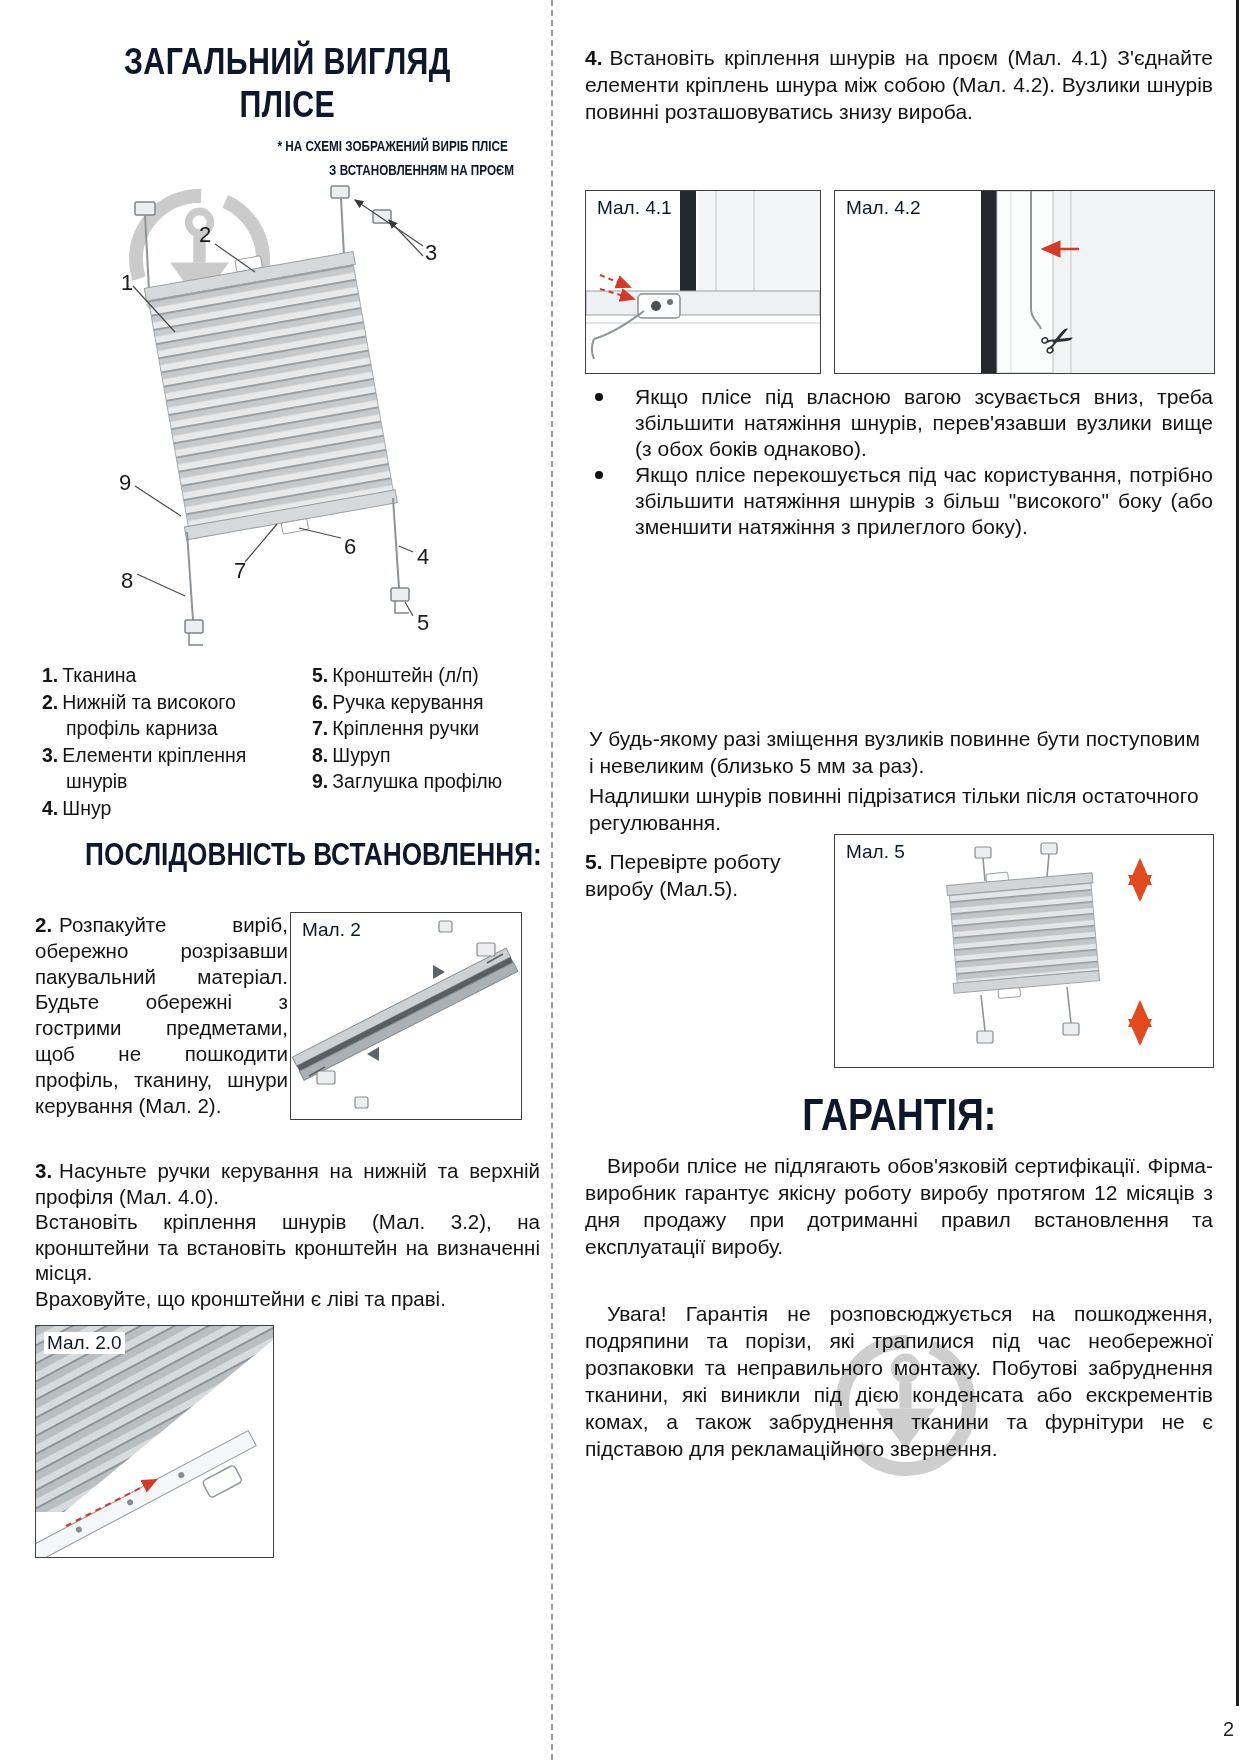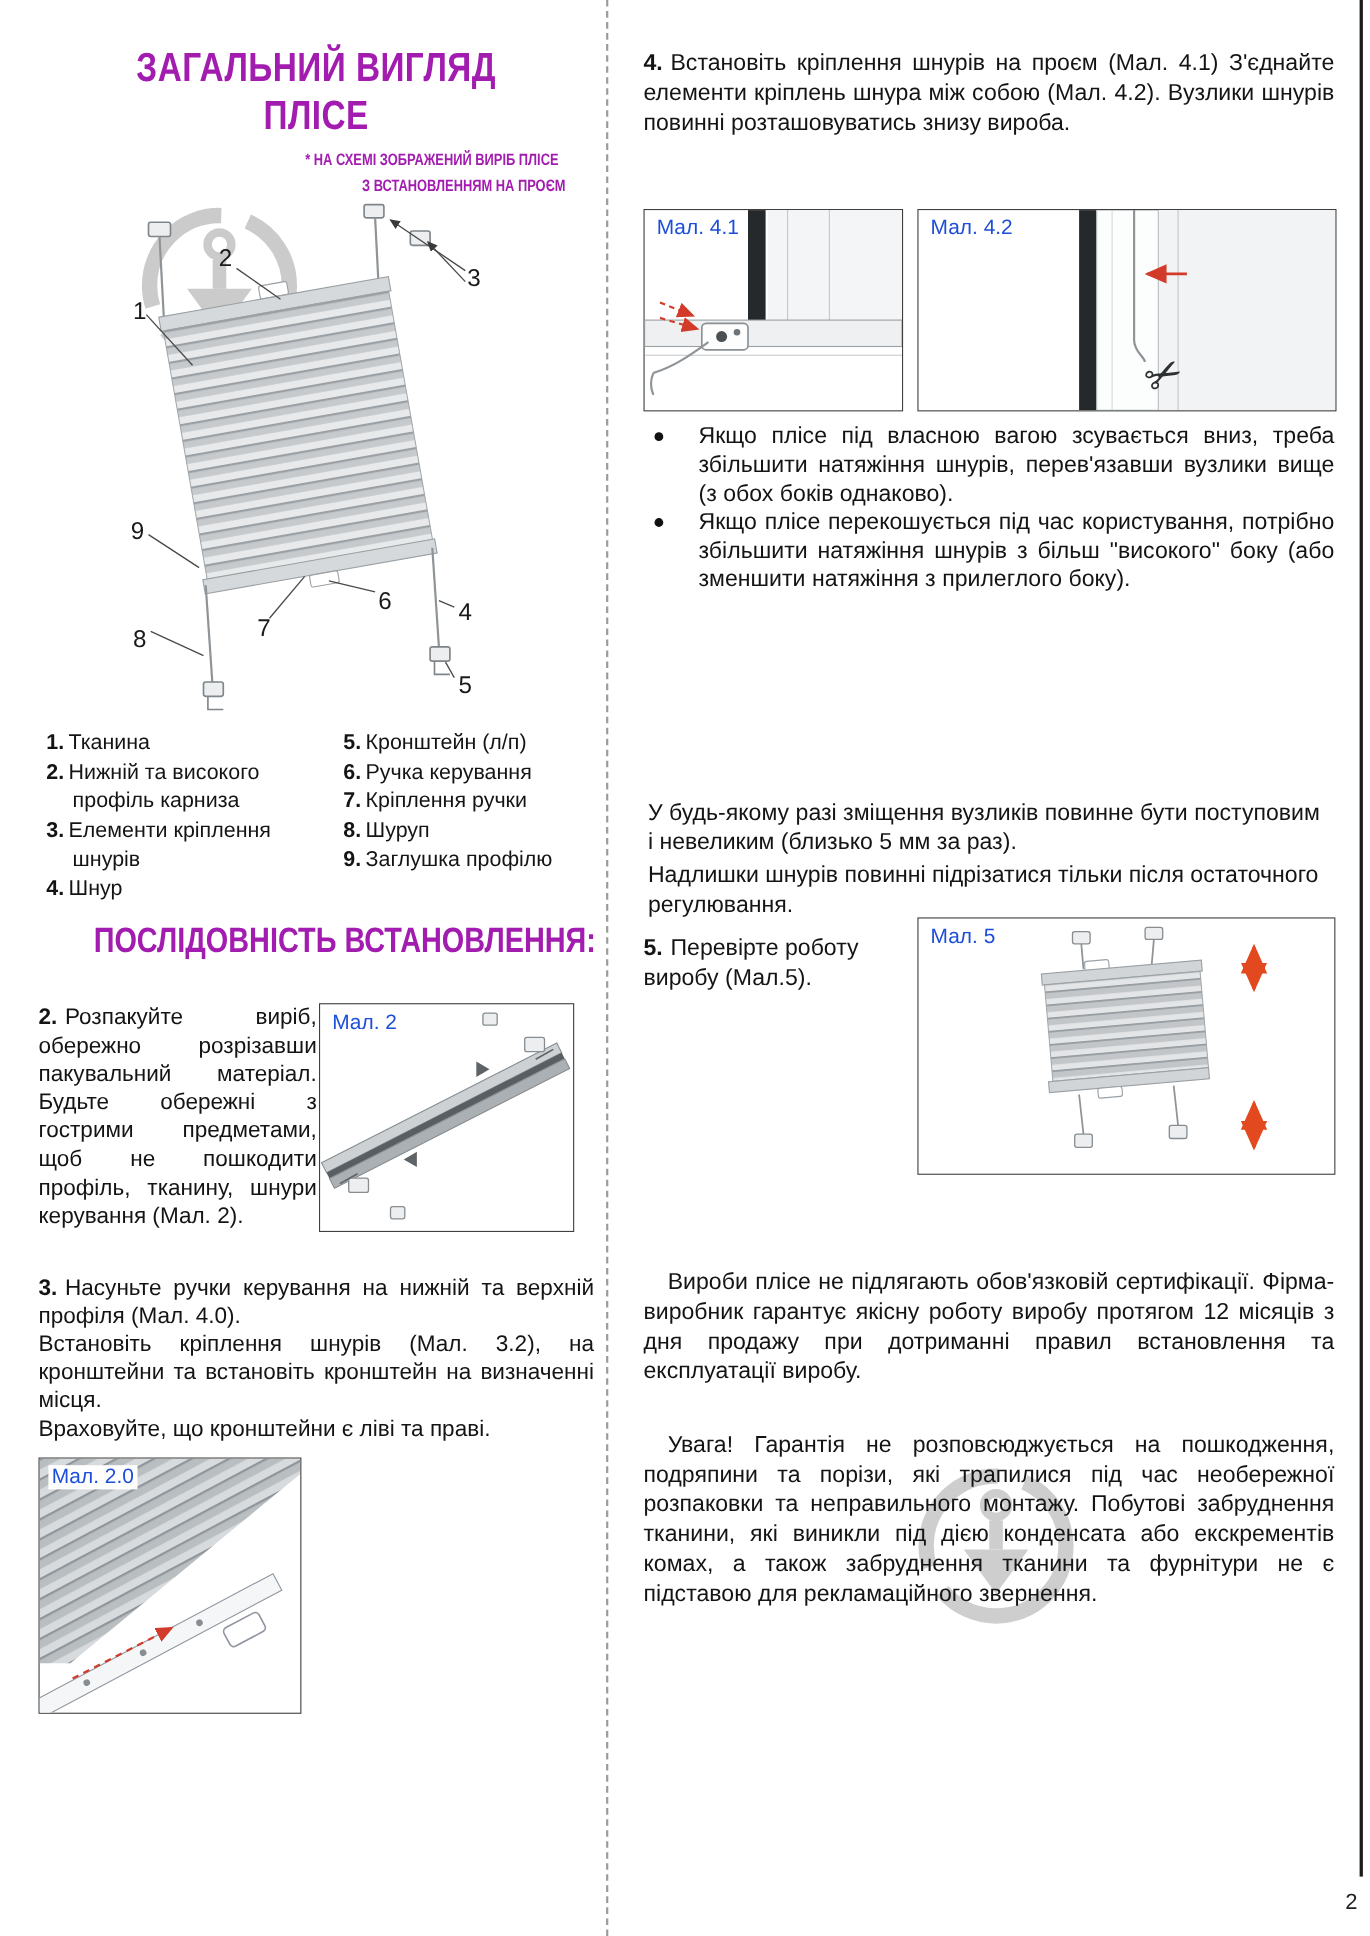--- a/index.html
+++ b/index.html
@@ -2,35 +2,35 @@
 <html><head>
 <meta charset="utf-8">
 <style>
   html,body{margin:0;padding:0;background:#ffffff;}
   .page{position:relative;width:1245px;height:1760px;background:#fff;
         font-family:"Liberation Sans",sans-serif;color:#141414;overflow:hidden;}
   .abs{position:absolute;}
   .cond{display:inline-block;transform:scaleX(.82);transform-origin:center;}
   .cond2{display:inline-block;transform:scaleX(.78);transform-origin:center;}
   .cond3{display:inline-block;transform:scaleX(.85);transform-origin:center;}
-  .hd{font-weight:700;color:#a21caf;white-space:nowrap;}
+  .hd{font-weight:700;color:#0f172a;white-space:nowrap;}
   .title{left:35px;top:40px;width:505px;text-align:center;font-size:37px;line-height:43px;letter-spacing:.5px;}
   .subtitle{left:35px;top:134px;width:505px;text-align:right;font-size:15px;line-height:24px;}
   .seqhead{left:35px;top:836px;width:505px;text-align:center;font-size:32px;}
   .warhead{left:585px;top:1090px;width:628px;text-align:center;font-size:44px;}
   .body{font-size:20.5px;line-height:25.8px;}
   .bodyR{font-size:21px;line-height:27px;}
   .just{text-align:justify;}
   .para p{margin:0;}
   .snum{font-weight:700;margin-right:7px;}
   .legend{font-size:19.5px;line-height:26.5px;}
   .leg-item{padding-left:24px;text-indent:-24px;}
   .leg-item b{font-weight:700;margin-right:4px;}
   .fig{position:absolute;border:1px solid #3f3f3f;background:#fff;overflow:hidden;}
-  .figlab{position:absolute;top:6px;left:8px;font-size:19px;background:#ffffff;padding:0 3px;z-index:2;color:#1d4ed8;}
+  .figlab{position:absolute;top:6px;left:8px;font-size:19px;background:#ffffff;padding:0 3px;z-index:2;color:#0f172a;}
   .fig svg{position:absolute;left:0;top:0;}
   .divider{left:551px;top:0;height:1760px;width:0;border-left:2px dashed #9b9b9b;}
   .edge{left:1236px;top:0;width:3px;height:1706px;background:#1c1c1c;}
   .pagenum{left:1196px;top:1718px;width:38px;text-align:right;font-size:20px;color:#222;}
   .bullets{left:585px;top:384px;width:628px;}
   .bullet{position:relative;padding-left:50px;font-size:21px;line-height:26px;text-align:justify;}
   .bdot{position:absolute;left:10px;top:9px;width:8px;height:8px;border-radius:50%;background:#111;}
   .wm{position:absolute;opacity:.85;}
   .note p{margin:4px;}
 </style>
@@ -299,20 +299,23 @@
       <line x1="232" y1="152" x2="236" y2="188" stroke="#8e9498" stroke-width="1.6"></line>
       <g fill="#eceeef" stroke="#878d91" stroke-width="1.2">
         <rect x="142" y="196" width="16" height="12" rx="2"></rect>
         <rect x="228" y="188" width="16" height="12" rx="2"></rect>
       </g>
       <line x1="305" y1="26" x2="305" y2="64" stroke="#e2491f" stroke-width="3" marker-start="url(#ar5)" marker-end="url(#ar5)"></line>
       <line x1="305" y1="168" x2="305" y2="208" stroke="#e2491f" stroke-width="3" marker-start="url(#ar5)" marker-end="url(#ar5)"></line>
     </svg>
   </div>
 
+  <div class="abs warhead hd">
+    <span class="cond3">ГАРАНТІЯ:</span>
+  </div>
 
   <svg class="wm" style="left:828px;top:1328px" width="155" height="155" viewBox="0 0 100 100">
     <g stroke="#c6c6c6" fill="none">
       <circle cx="50" cy="50" r="41" stroke-width="9" stroke-dasharray="100 16 78 16"></circle>
       <circle cx="50" cy="26" r="7" stroke-width="5"></circle>
       <path d="M50,35 V52" stroke-width="8"></path>
       <path d="M31,52 h38 l-19,26 z" fill="#c6c6c6" stroke="none"></path>
     </g>
   </svg>
 

